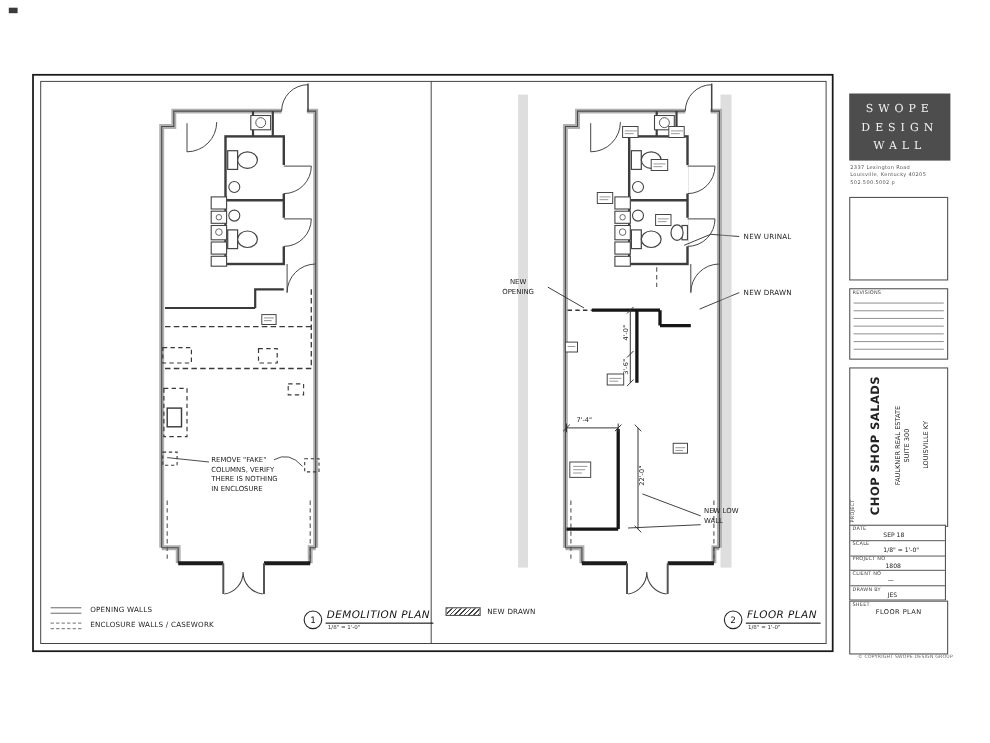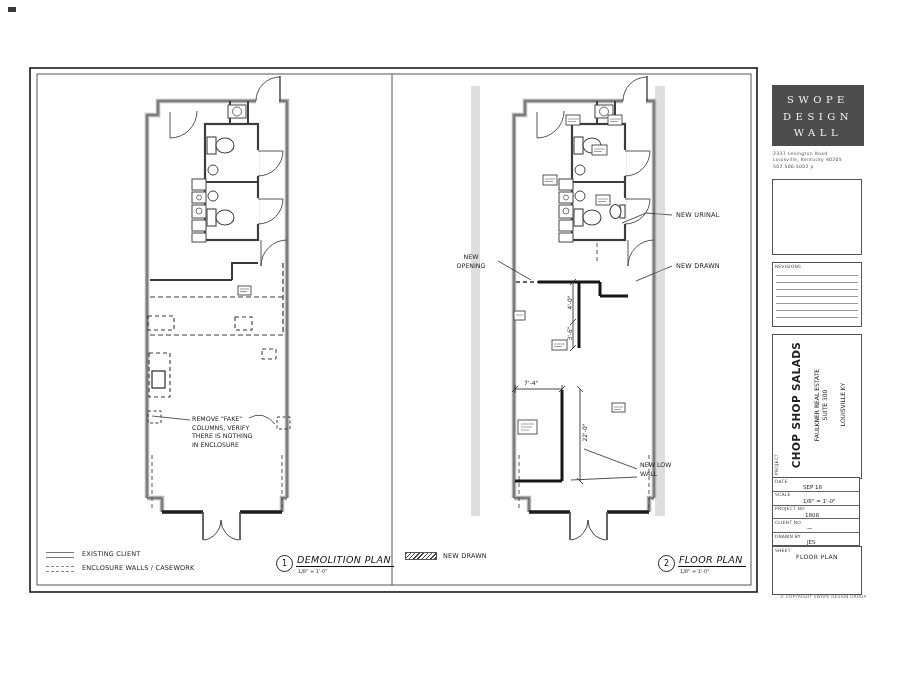--- a/index.html
+++ b/index.html
@@ -172,21 +172,21 @@
   <div>WALL</div>
 </div>
 
 <div class="abs dim" style="left:524px;top:379px;">7'-4"</div>
 <div class="abs dim rot" style="left:569px;top:429px;width:30px;">22'-0"</div>
 <div class="abs dim rot" style="left:554px;top:299px;width:30px;">4'-0"</div>
 <div class="abs dim rot" style="left:554px;top:330px;width:30px;">3'-6"</div>
 
 <div class="abs" style="left:46px;top:548px;">
   <div class="sym-exist abs" style="left:0;top:4px;"></div>
-  <div class="lbl abs" style="left:36px;top:2px;">EXISTING CLIENT</div>
+  <div class="lbl abs" style="left:36px;top:2px;">OPENING WALLS</div>
   <div class="sym-demo abs" style="left:0;top:18px;"></div>
   <div class="lbl abs" style="left:36px;top:16px;">ENCLOSURE WALLS / CASEWORK</div>
 </div>
 <div class="abs" style="left:405px;top:551px;">
   <div class="sym-new abs" style="left:0;top:1px;"></div>
   <div class="lbl abs" style="left:38px;top:1px;">NEW DRAWN</div>
 </div>
 
 <div class="abs num-circle" style="left:276px;top:555px;">1</div>
 <div class="abs plan-title" style="left:296px;top:554px;">DEMOLITION PLAN</div>

